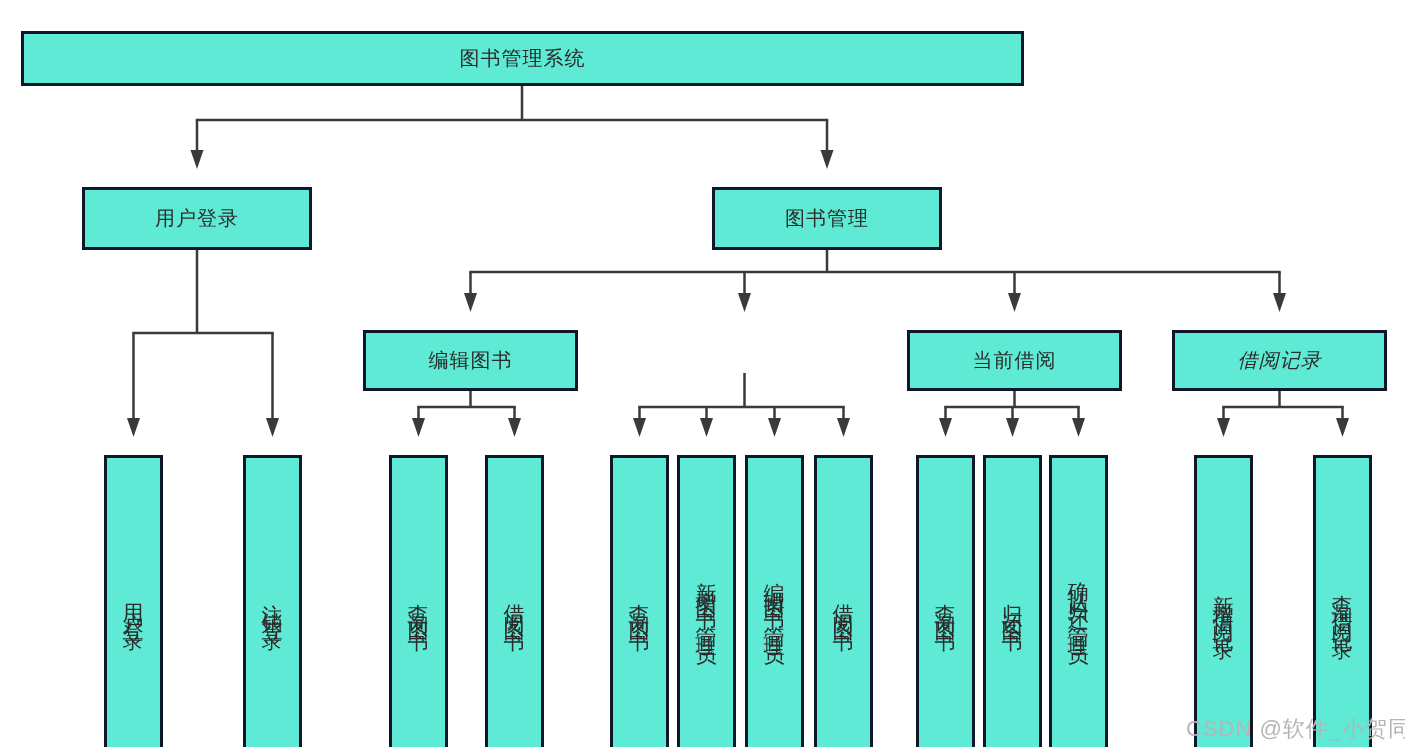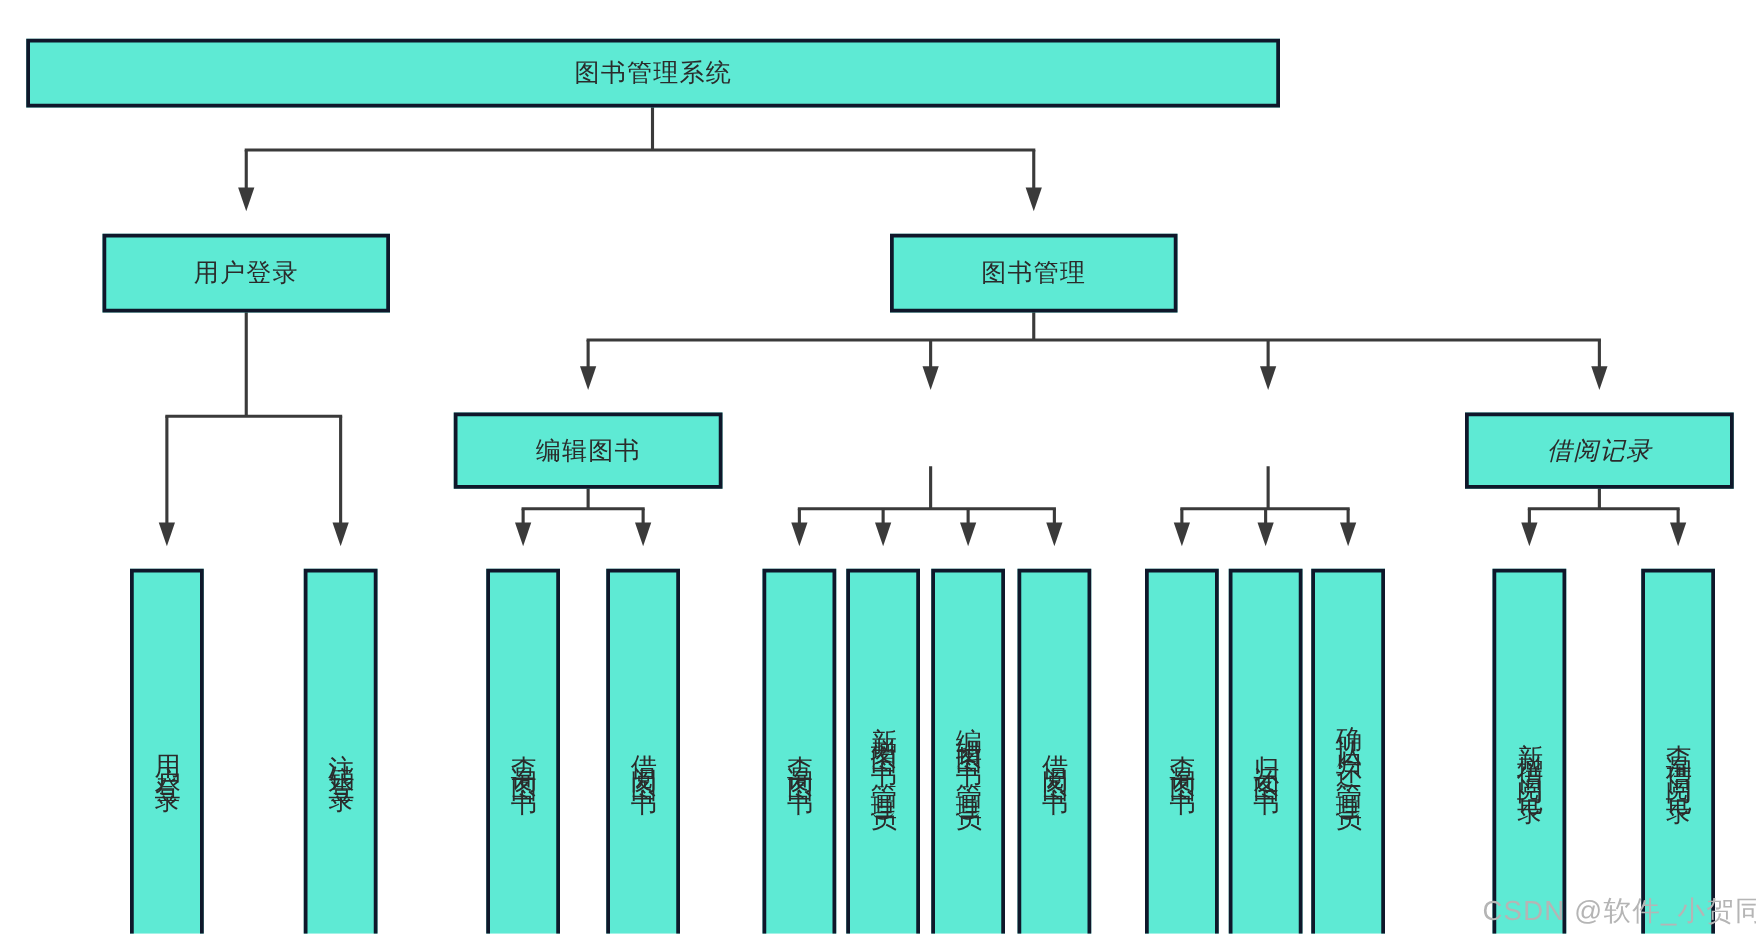--- a/index.html
+++ b/index.html
@@ -155,20 +155,23 @@
   <div class="node n-user-login">
     <span>用户登录</span>
   </div>
   <div class="node n-book-mgmt">
     <span>图书管理</span>
   </div>
 
   <div class="node n-new-book">
     <span>编辑图书</span>
   </div>
+  <div class="node n-current-borrow">
+    <span>当前借阅</span>
+  </div>
   <div class="node n-borrow-records">
     <span>借阅记录</span>
   </div>
 
   <div class="node leaf l-a1">
     <span class="vtext">用户登录</span>
   </div>
   <div class="node leaf l-a2">
     <span class="vtext">注销登录</span>
   </div>

